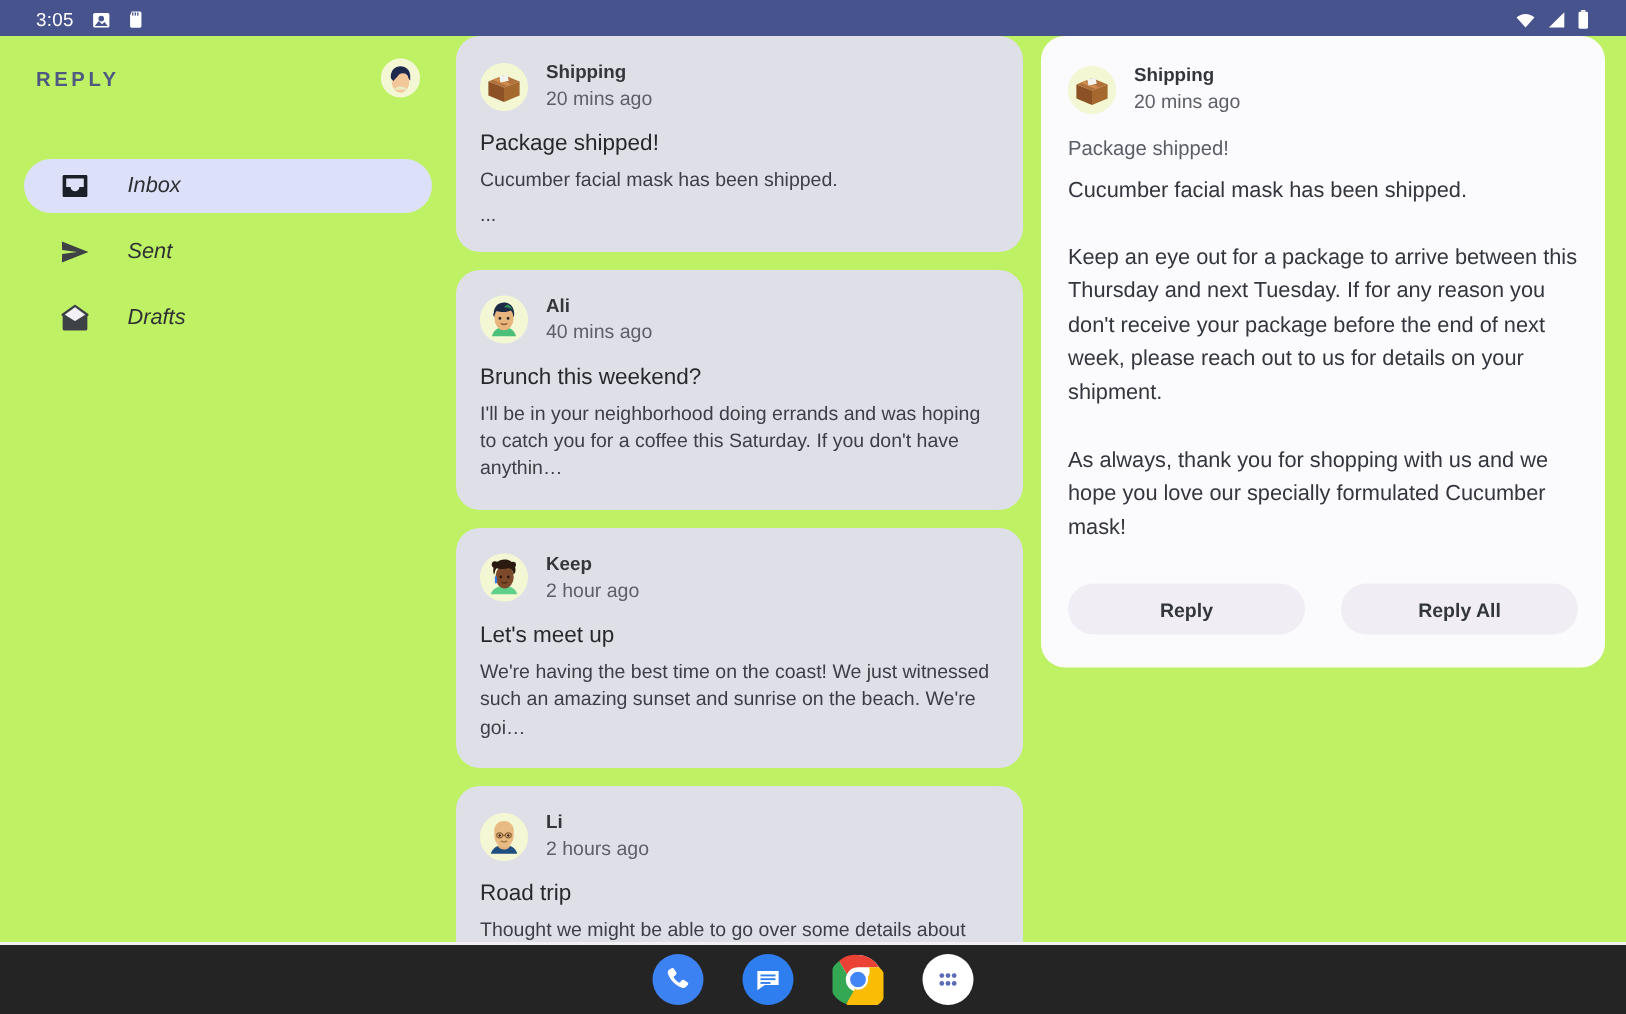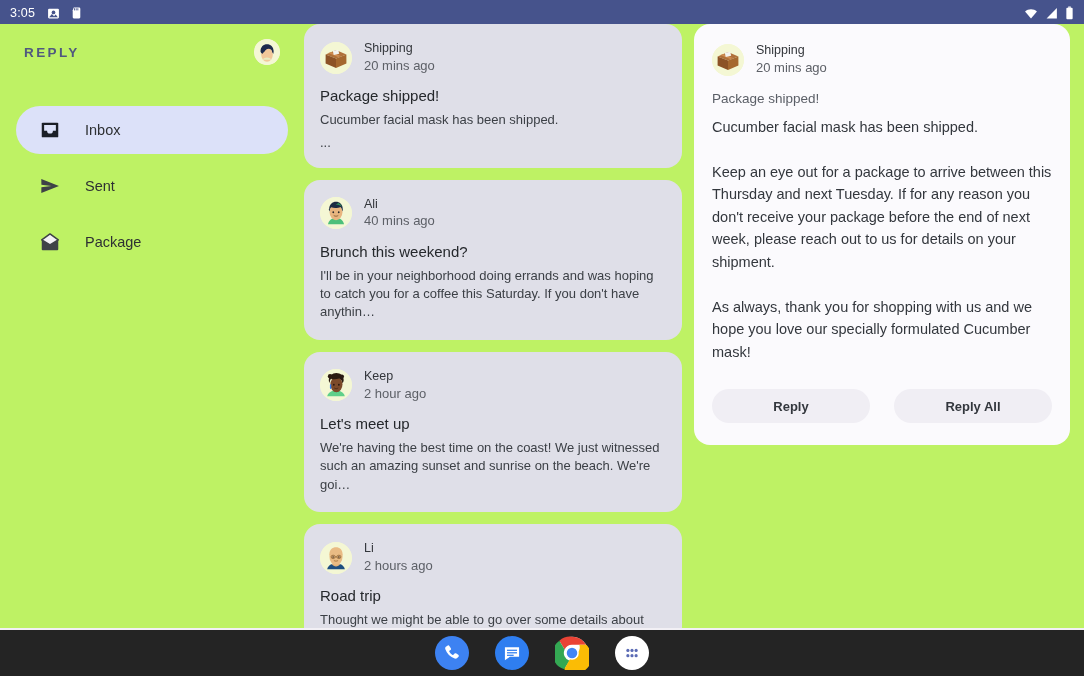--- a/index.html
+++ b/index.html
@@ -7,21 +7,21 @@
     width:1084px; height:676px;
     font-family:"Liberation Sans", sans-serif;
     background:#f2f0f5;
     overflow:hidden;
   }
 
   
   .statusbar{
     position:absolute; top:0; left:0; width:1084px; height:26px;
     background:#46538c; display:flex; align-items:center;
-    padding:0 10px; color:#ffffff;
+    padding:0 24px; color:#ffffff;
   }
   .sb-time{ font-size:12.5px; letter-spacing:.2px; }
   .sb-left-icons{ display:flex; align-items:center; gap:10px; margin-left:12px; }
   .sb-right{ margin-left:auto; display:flex; align-items:center; gap:6px; }
   .sb-ico{ display:block; }
 
   
   .app{
     position:absolute; top:24px; left:0; width:1084px; height:604px;
     background:#bef264; display:flex;
@@ -34,42 +34,42 @@
   }
   .brand{
     font-size:13.5px; font-weight:700; letter-spacing:2.4px; color:#50597f;
   }
   .avatar-top{
     margin-left:auto; width:26px; height:26px; border-radius:50%;
     background:#f3f5d8; position:relative; overflow:hidden;
   }
   .nav{ margin-top:26px; }
   .navitem{
-    height:48px; border-radius:24px; display:flex; align-items:center;
-    padding-left:23px; margin-bottom:8px; cursor:pointer;
+    height:36px; border-radius:24px; display:flex; align-items:center;
+    padding-left:23px; margin-bottom:8px; cursor:pointer;font-style:italic;
   }
   .navitem.active{ background:#dce1f9; }
   .navicon{ width:22px; height:22px; flex:0 0 22px; display:block; }
   .navlabel{ margin-left:24px; font-size:14.5px; color:#2e3033; }
 
   
   .listcol{
     width:390px; flex:0 0 390px; position:relative; overflow:hidden;
     padding-right:12px;
   }
   .card{
     background:#dfdfe8; border-radius:16px; padding:16px 16px 18px 16px;
     margin-bottom:12px; cursor:pointer;
   }
   .card-head{ display:flex; align-items:center; gap:12px; }
   .ava{
     width:32px; height:32px; border-radius:50%; flex:0 0 32px;
     background:#f4f7d4; position:relative; overflow:hidden;
   }
-  .meta-name{ font-size:12.5px; font-weight:400; color:#33363b; line-height:1.35; }
+  .meta-name{ font-size:12.5px; font-weight:700; color:#33363b; line-height:1.35; }
   .meta-time{ font-size:13px; color:#5d6067; line-height:1.4; }
   .card-subject{ margin-top:12px; font-size:15px; color:#25282c; }
   .card-body{
     margin-top:7px; font-size:13px; line-height:1.42; color:#3c4046;
     white-space:pre-wrap;
   }
   .card-ellipsis{ margin-top:5px; font-size:13px; color:#3c4046; }
 
   
   .detailcol{ flex:1; padding-right:14px; }
@@ -162,21 +162,21 @@
         </svg>
         <span class="navlabel">Sent</span>
       </div>
 
       <div class="navitem">
         <svg class="navicon" viewBox="0 0 24 24">
           <path d="M12 3.2l9 6.4V20a1 1 0 0 1-1 1H4a1 1 0 0 1-1-1V9.6z" fill="#3e4247"></path>
           <path d="M3 9.6l9-6.4 9 6.4-9 5.6z" fill="#f2f0f5"></path>
           <path d="M12 3.2l9 6.4-9 5.6-9-5.6z" fill="none" stroke="#3e4247" stroke-width="1.7" stroke-linejoin="round"></path>
         </svg>
-        <span class="navlabel">Package</span>
+        <span class="navlabel">Drafts</span>
       </div>
 
 
     </div>
   </div>
 
   <div class="listcol">
 
     <div class="card">
       <div class="card-head">

